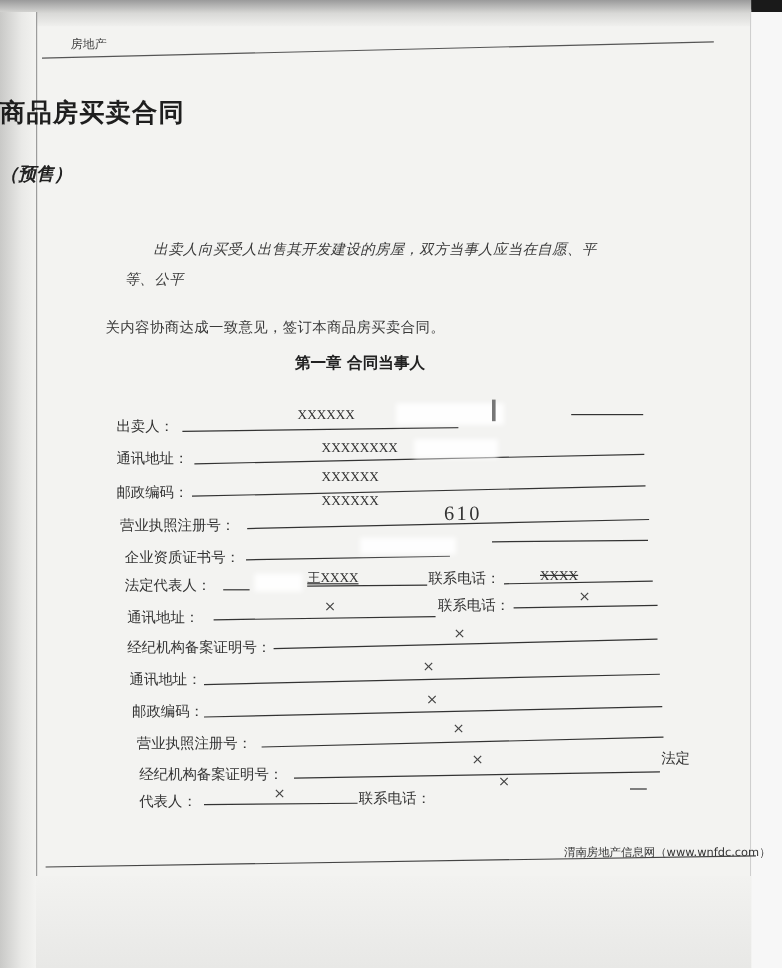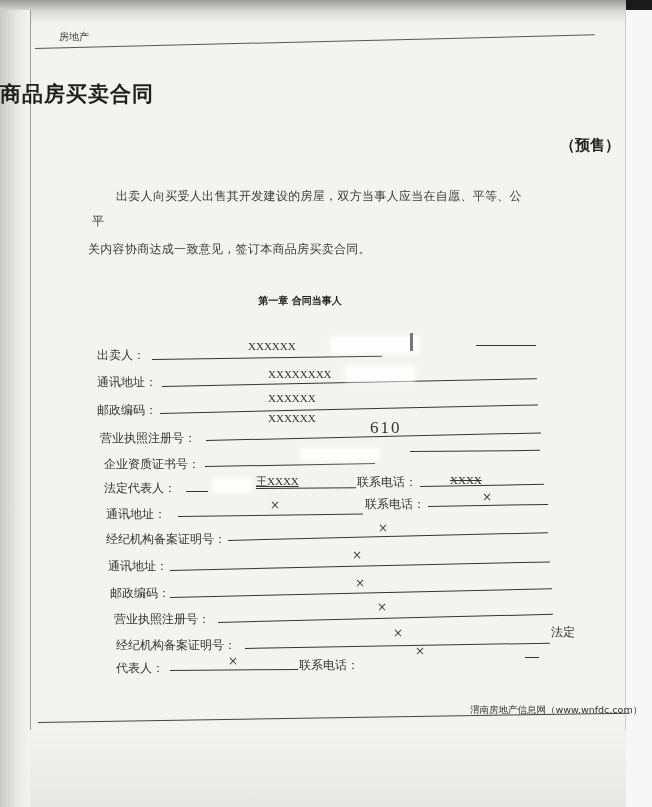--- a/index.html
+++ b/index.html
@@ -27,31 +27,31 @@
   }
   .header-label {
     position:absolute; left:31px; top:30px; font-size:10px;
     font-family:"DejaVu Sans","Liberation Sans",sans-serif; color:#444;margin-left:28px;
   }
   .title {
     position:absolute; left:0; width:600px; top:80px; 
     font-size:21px; font-weight:bold; letter-spacing:1px; color:#1e1e1e;
   }
   .subtitle {
-    position:absolute; left:0; width:620px; top:136px; text-align:right;
-    font-size:15px; font-weight:bold; color:#222;
+    position:absolute; left:0; width:620px; top:136px; text-align:left;
+    font-size:15px; font-weight:bold; color:#222;font-style:italic;
   }
   .preamble {
     position:absolute; left:88px; top:180px; width:440px;
     font-size:12px; line-height:24.5px; color:#3a3a3a; letter-spacing:.3px;
   }
-  .preamble p { margin:4px; text-indent:24px; }
+  .preamble p { margin:16px; text-indent:24px;font-style:italic; }
   .chapter {
     position:absolute; left:0; width:600px; top:294px; text-align:center;
-    font-size:10px; font-weight:bold; color:#222;
+    font-size:13px; font-weight:bold; color:#222;
   }
   .field { position:absolute; font-size:12px; color:#333; white-space:nowrap; }
   .uline { position:absolute; height:1px; background:#333; transform-origin:left; }
   .val { position:absolute; font-size:11px; color:#333; white-space:nowrap; font-family:"Liberation Serif",serif; }
   .xmark { position:absolute; font-size:12px; color:#444; font-family:"DejaVu Sans",sans-serif; }
   .blur { position:absolute; background:rgba(255,255,255,0.9); filter:blur(2px); }
   .footer-rule {
     position:absolute; left:38px; top:722px; width:592px; height:1px; background:#444;
     transform:rotate(-0.9deg); transform-origin:left;
   }

